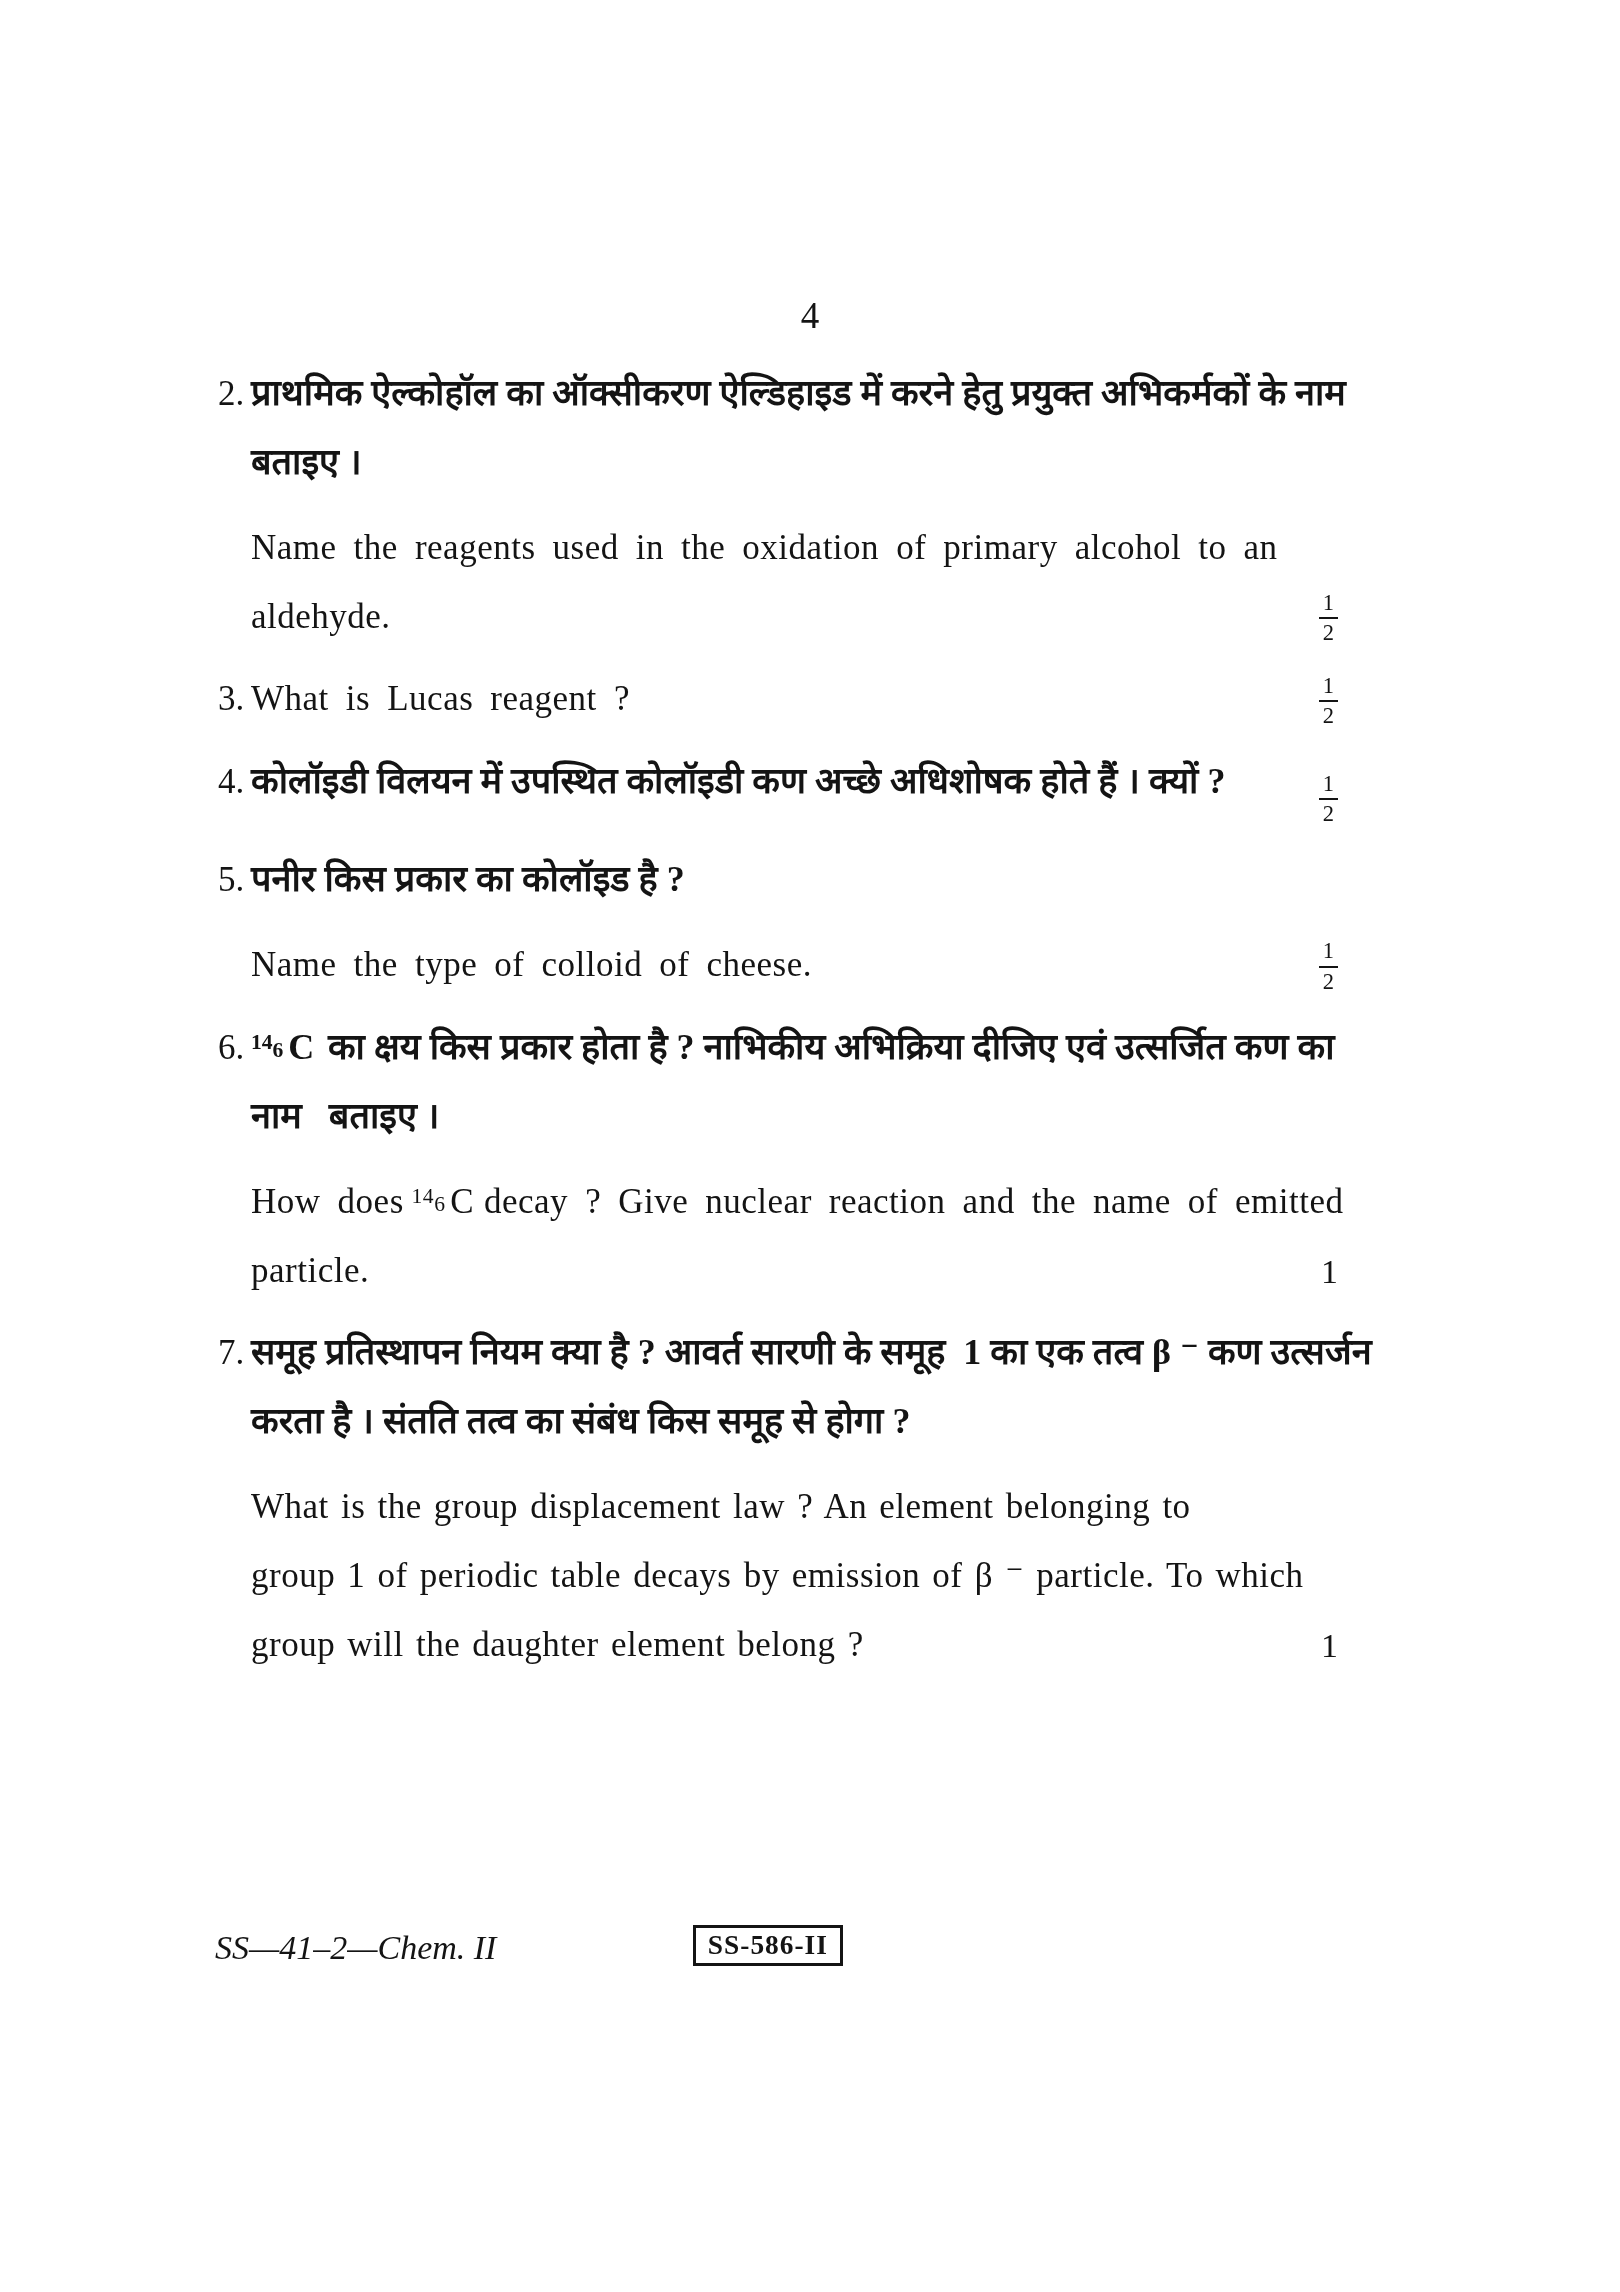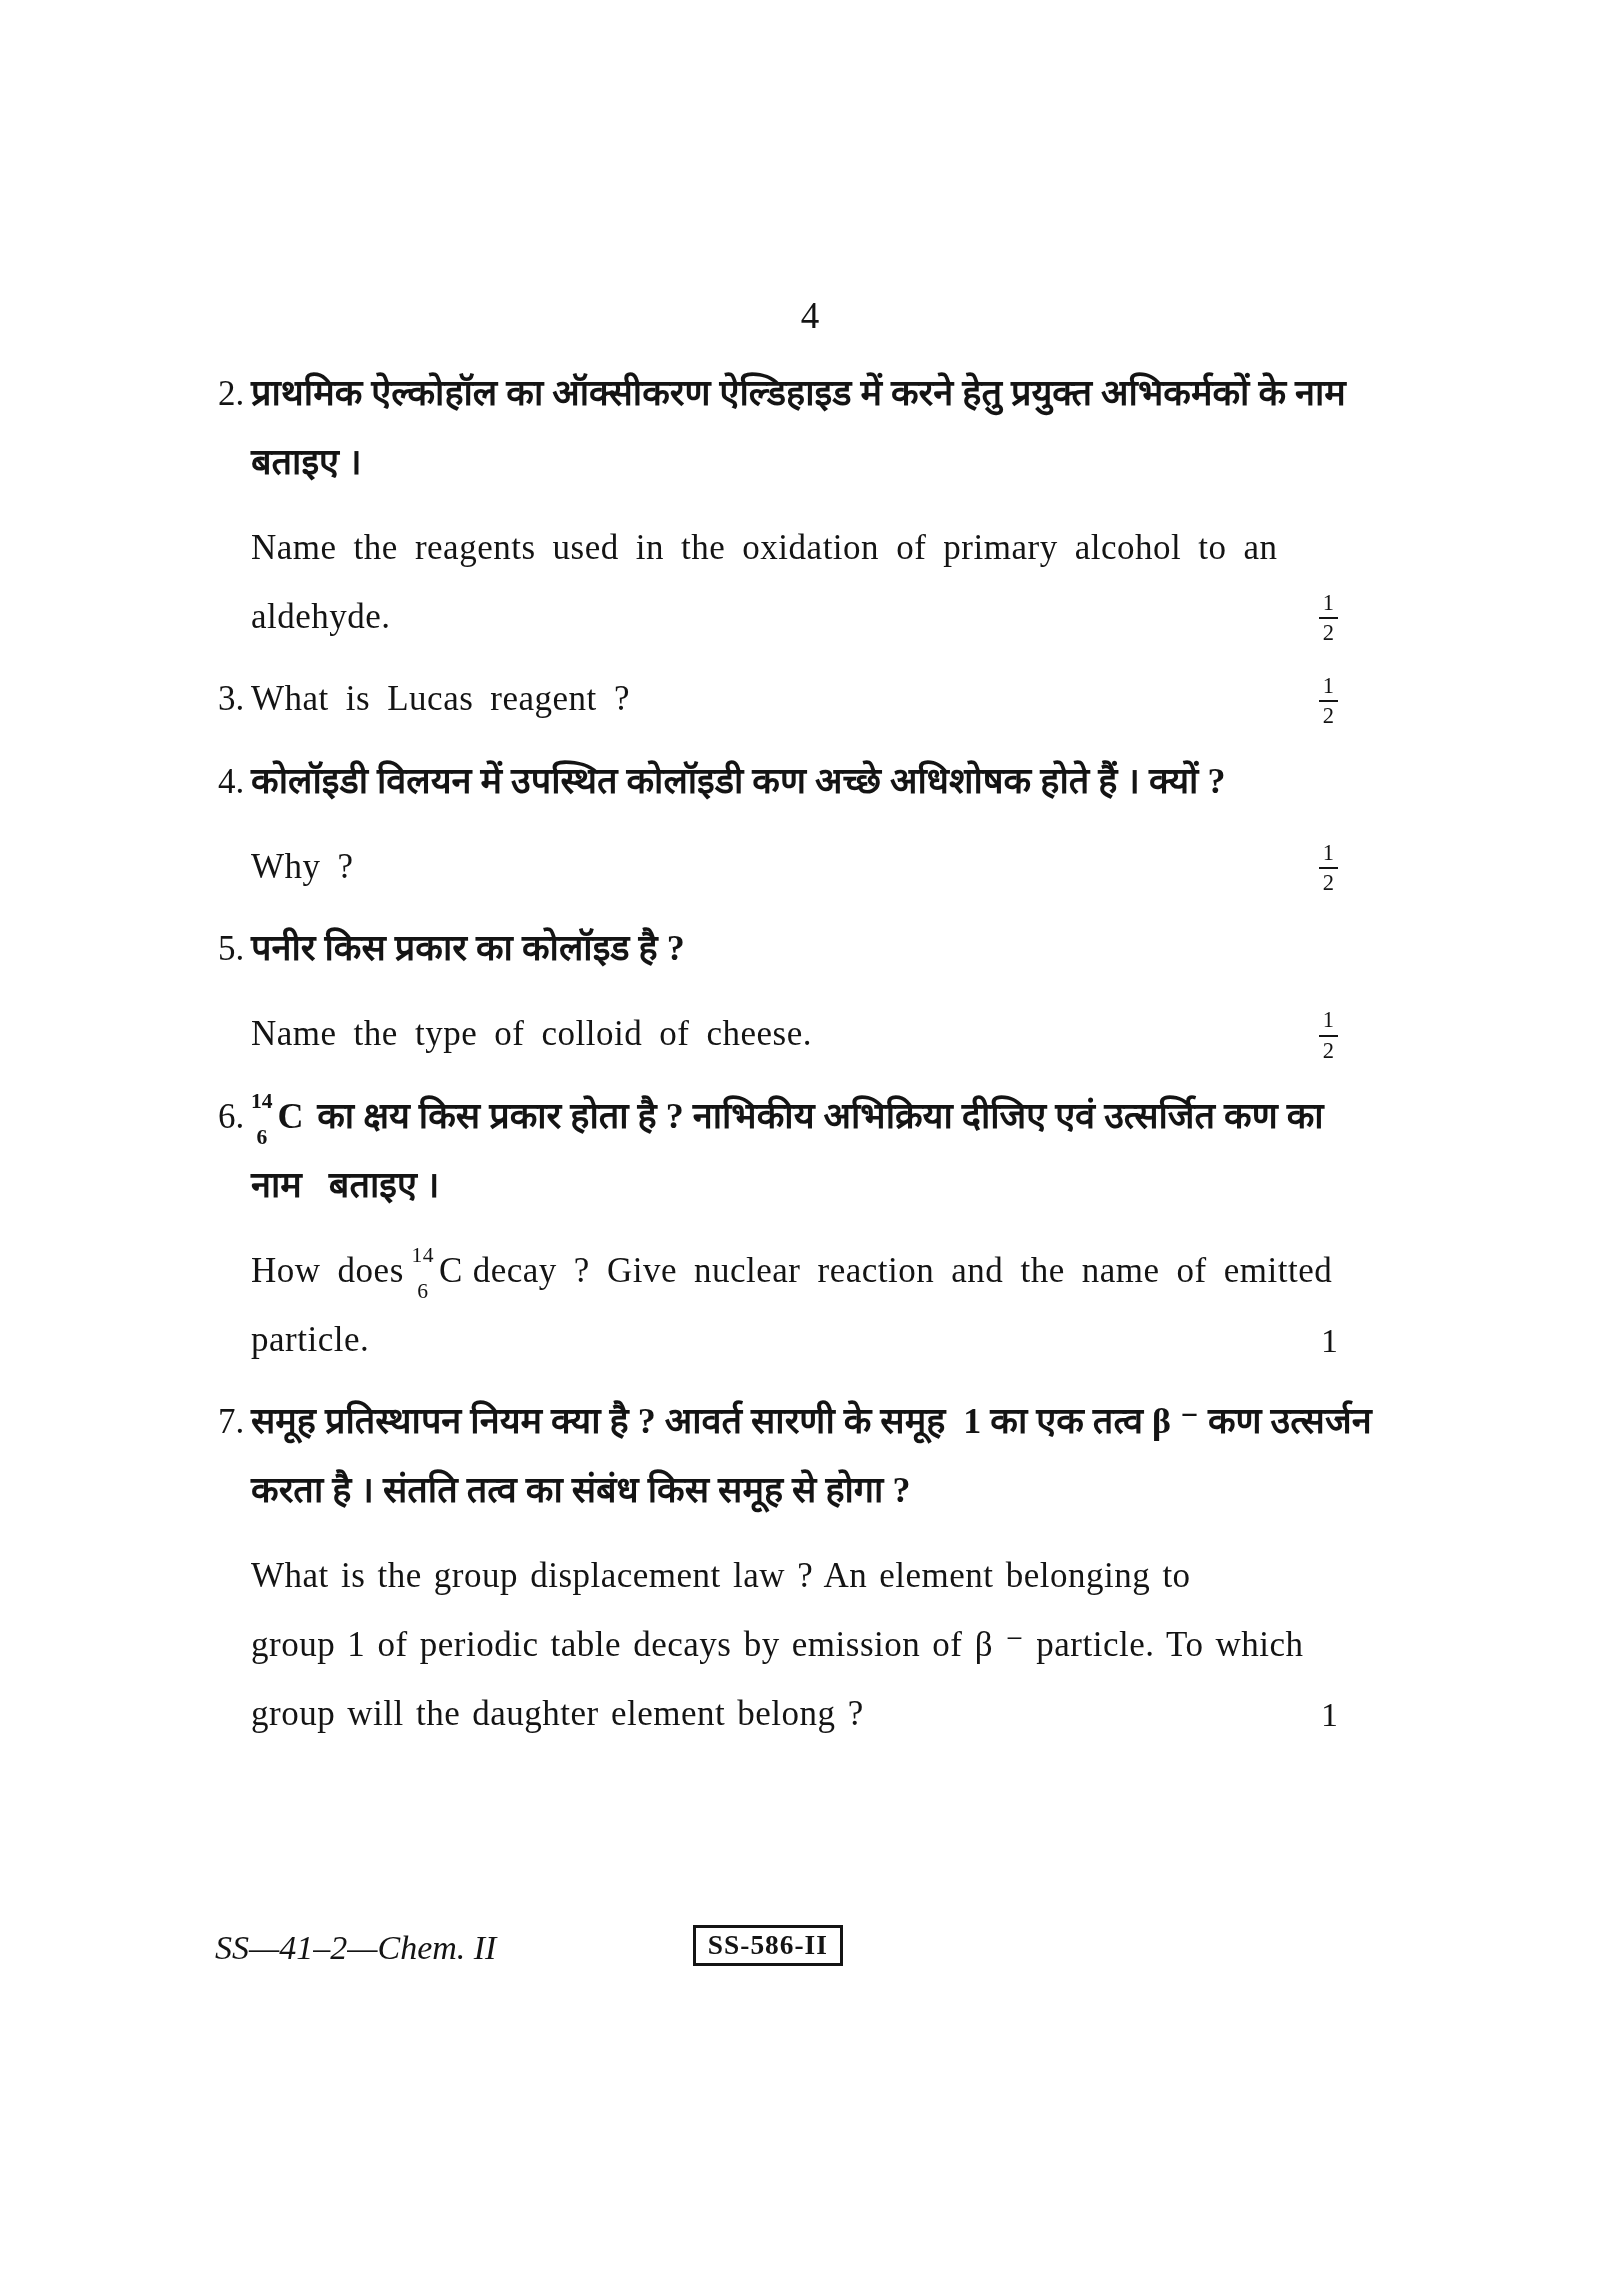--- a/index.html
+++ b/index.html
@@ -50,21 +50,21 @@
     flex-direction: column;
     align-items: center;
     font-size: 22.5px;
     line-height: 1;
   }
   .marks.frac .num { padding: 0 3.9px 2.9px 3.9px; border-bottom: 2.5px solid #141414; }
   .marks.frac .den { padding-top: 2.9px; }
   .marks.whole { bottom: 15.7px; font-size: 34px; line-height: 1; }
   .isotope {
     display: inline-flex;
-    flex-direction: column;
+    flex-direction: row;
     align-items: center;
     font-size: 21.6px;
     line-height: 1;
     vertical-align: middle;
     margin-right: 4.9px;
   }
   .isotope .mass { margin-bottom: 14.7px; }
   .iso-sym { margin-right: 13.7px; }
   .eng .iso-sym { margin-right: 9.8px; }
   .eng .isotope { margin-left: 7.8px; }
@@ -128,21 +128,20 @@
       </div>
     </div>
 
     <div class="question">
       <div class="qnum">4.</div>
       <div class="qbody">
         <div class="block">
           <div class="line hindi">कोलॉइडी विलयन में उपस्थित कोलॉइडी कण अच्छे अधिशोषक होते हैं । क्यों ?</div>
         </div>
         <div class="block eng-block">
-          <div class="line eng">Why ?</div>
           <span class="marks frac">
             <span class="num">1</span>
             <span class="den">2</span>
           </span>
         </div>
       </div>
     </div>
 
     <div class="question">
       <div class="qnum">5.</div>

